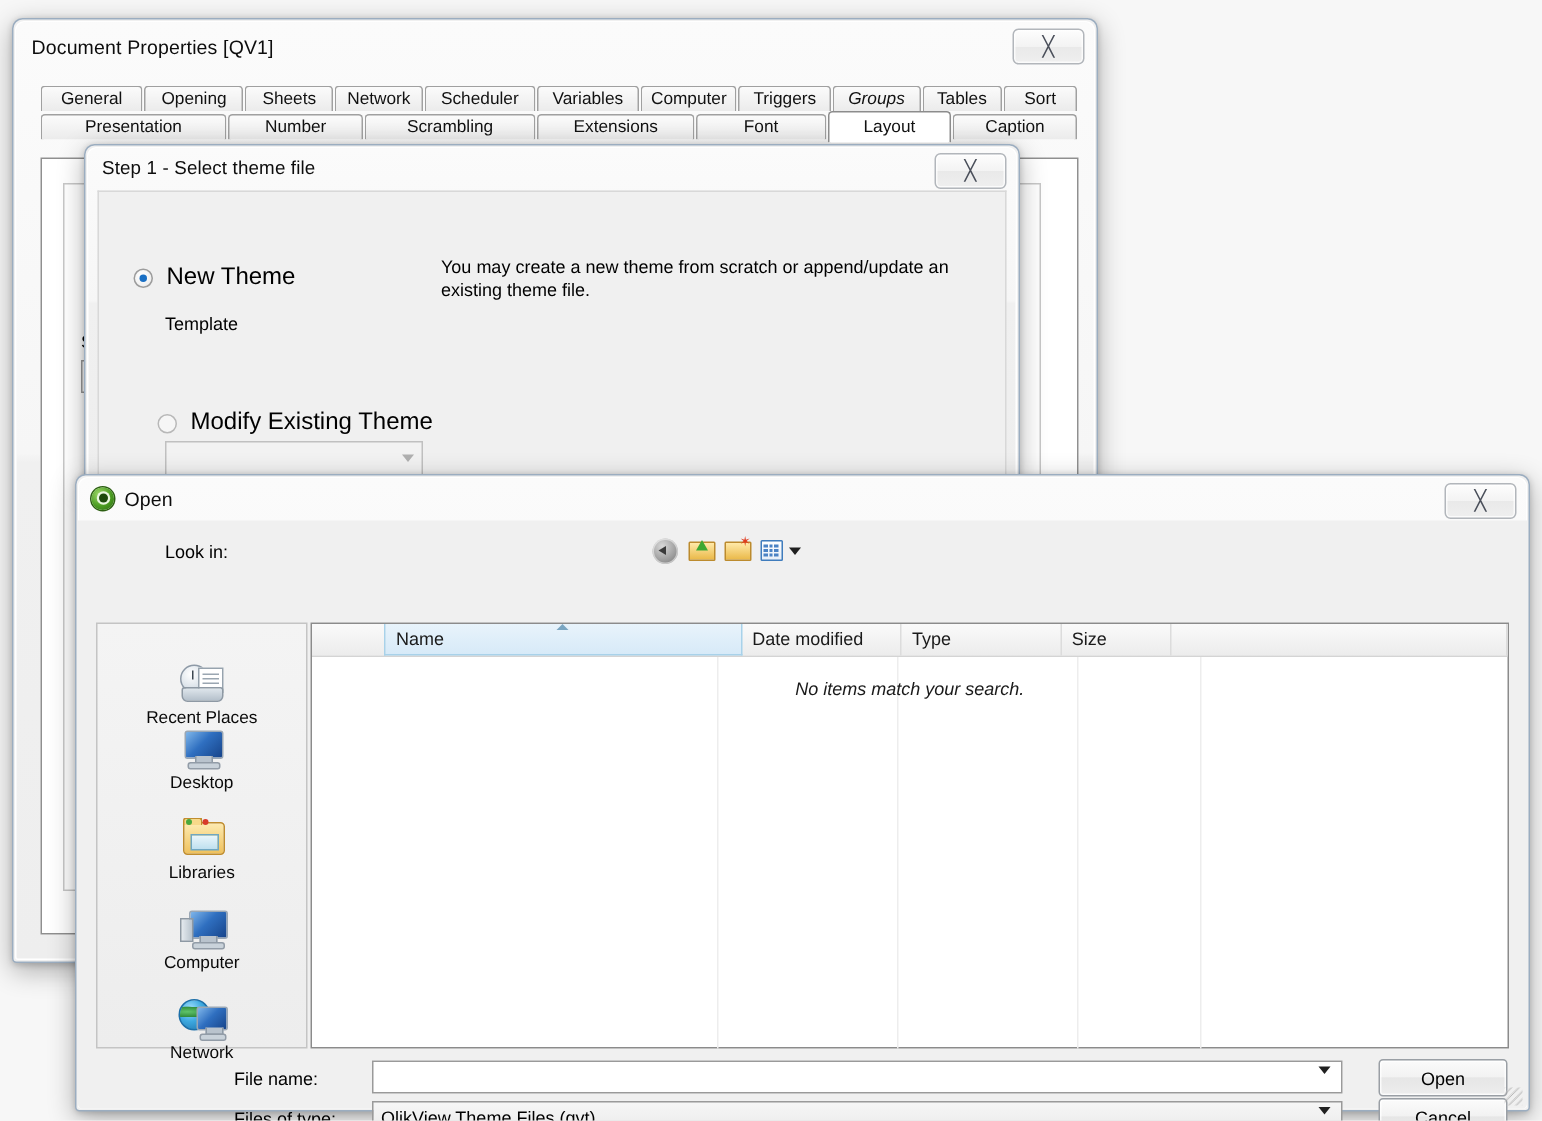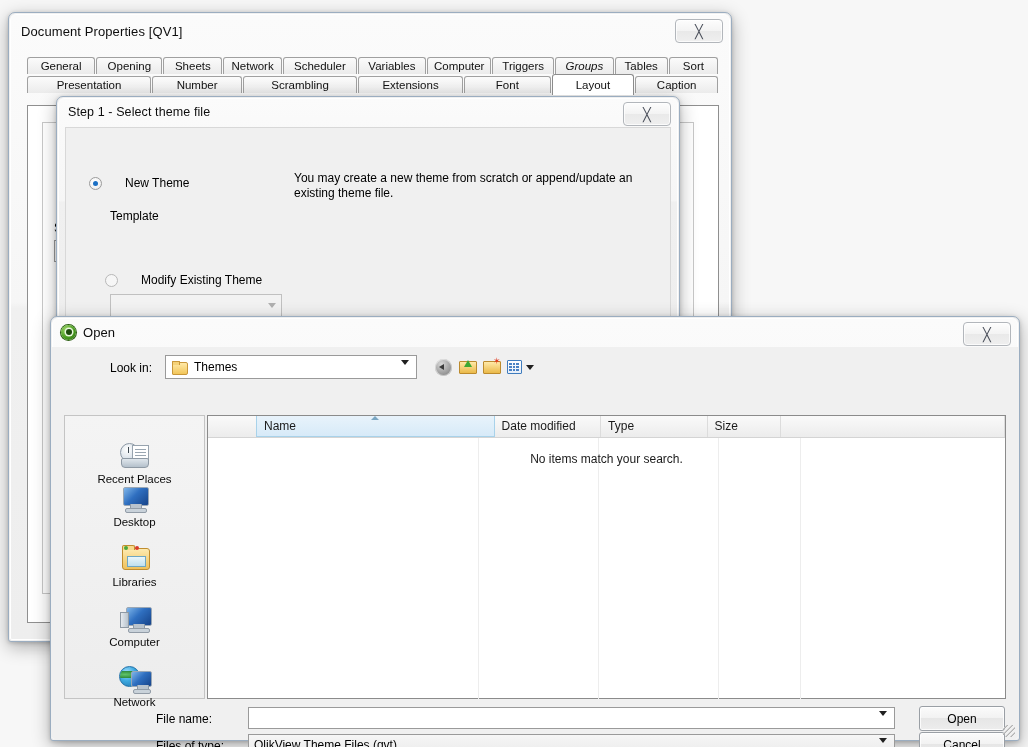--- a/index.html
+++ b/index.html
@@ -117,22 +117,22 @@
   #step1 .title-text { font-size: 12.5px; }
   .s1-body {
     position: absolute; left: 8px; top: 30px; right: 8px; bottom: 0;
     background: #f0f0f0;
     border: 1px solid #d8d8d8;
     border-bottom: none;
     box-sizing: border-box;
   }
   .radio {
     position: absolute;
-    display: flex; align-items: center; gap: 23px;
-    font-size: 12px; cursor: default; justify-content: center;
+    display: flex; align-items: center; gap: 9px;
+    font-size: 16px; cursor: default; justify-content: center;
   }
   .radio .dot {
     width: 13px; height: 13px; border-radius: 50%;
     background: radial-gradient(circle at 40% 35%, #ffffff 0%, #f2f2f2 60%, #e3e3e3 100%);
     border: 1px solid #9c9c9c;
     box-sizing: border-box;
     position: relative; flex: none;
   }
   .radio.on .dot::after {
     content: ""; position: absolute; left: 3px; top: 3px;
@@ -251,21 +251,21 @@
     white-space: nowrap; overflow: hidden;
   }
   .fl-head .col.sorted {
     background: linear-gradient(to bottom,#e8f3fb,#d7eaf8);
     border: 1px solid #a8d2ea; border-top:none; border-bottom-color:#a8d2ea;
   }
   .sortmark {
     position: absolute; left: 50%; top: 0px; transform: translateX(-50%);
     width:0;height:0;border-left:4px solid transparent;border-right:4px solid transparent;border-bottom:4px solid #7aa6c2;
   }
-  .fl-body { position: relative; height: 261px; }
+  .fl-body { position: relative; height: 261px; font-style: italic; }
   .fl-empty {
     position: absolute; left: 0; right: 0; top: 14px;
     text-align: center; font-size: 12px; color: #1a1a1a;
   }
   .fl-vline { position: absolute; top: 0; bottom: 0; width: 1px; background: #ededed; }
 
   .places {
     position: absolute; left: 12px; top: 68px; width: 141px; height: 284px;
     background: linear-gradient(to bottom,#f4f4f4,#ededed);
     border: 1px solid #c4c4c4; box-sizing: border-box;
@@ -455,25 +455,20 @@
       <span class="title-text">Open</span>
     </div>
     <div class="closebtn" style="top:5px;">
       <span class="gl">╳</span>
     </div>
 
     <div class="open-body">
 
       <div class="lookin-bar">
         <div class="lookin-label">Look in:</div>
-        <div class="lookin-combo">
-          <span class="folder-ico"></span>
-          <span>Themes</span>
-          <span class="arrow"><i class="caret"></i></span>
-        </div>
 
         <div class="tb-btn" style="left:380px;">
           <span class="ico-back"></span>
         </div>
         <div class="tb-btn" style="left:404px;">
           <span class="ico-up"></span>
         </div>
         <div class="tb-btn" style="left:428px;">
           <span class="ico-newfolder"></span>
         </div>

